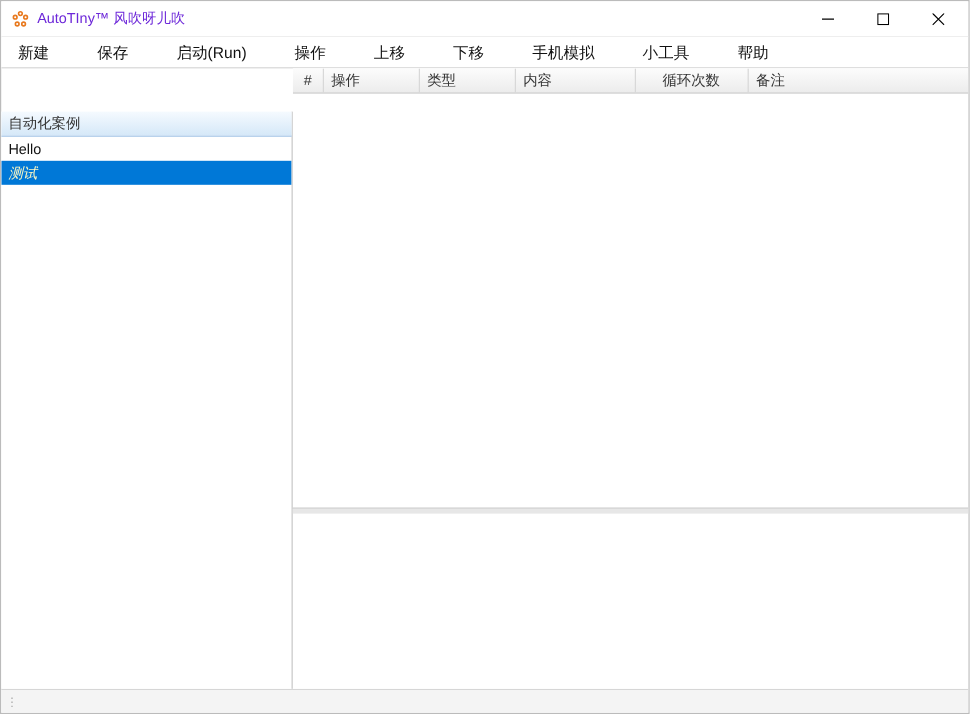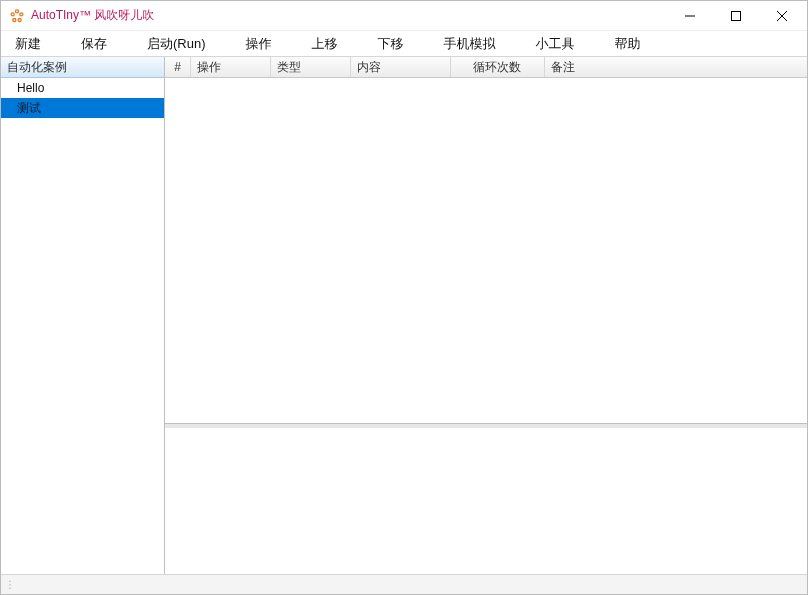--- a/index.html
+++ b/index.html
@@ -17,21 +17,21 @@
       display: flex;
       align-items: center;
       padding: 0 2px 0 8px;
       background: #fff;
       border-bottom: 1px solid #eee;
     }
     .titlebar .app-icon {
       width: 16px; height: 16px; margin-right: 6px;
       display: inline-flex; align-items: center; justify-content: center;
     }
-    .titlebar .title { color: #be185d; }
+    .titlebar .title { color: #6d28d9; }
     .titlebar .spacer { flex: 1; }
     .win-controls { display: flex; }
     .win-btn {
       width: 46px; height: 30px;
       display: flex; align-items: center; justify-content: center;
       color: #222;
     }
     .win-btn svg { width: 10px; height: 10px; }
 
     .menubar {
@@ -48,42 +48,43 @@
       color: #111;
       font-size: 13px;
       white-space: nowrap;
     }
 
     .content {
       display: flex;
       height: calc(100% - 30px - 26px - 20px);
     }
     .sidebar {
-      width: 164px;
+      width: 243px;
       border-right: 1px solid #bfbfbf;
       display: flex; flex-direction: column;
       background: #fff;
+      margin-top: 36px;
     }
     .sidebar-header {
       height: 21px;
       line-height: 21px;
       padding-left: 6px;
       background: linear-gradient(#f5faff, #d5e8f8);
       border-bottom: 1px solid #a9c7e8;
       color: #333;
     }
     .sidebar-list { flex: 1; overflow: auto; }
     .sidebar-item {
       height: 20px; line-height: 20px;
-      padding-left: 16px;
+      padding-left: 6px;
       color: #111;
       cursor: default;
     }
     .sidebar-item.selected {
-      background: #0078d7; color: #0f172a;
+      background: #0078d7; color: #fef9c3; font-style: italic;
     }
 
     .right {
       flex: 1;
       display: flex; flex-direction: column;
     }
     .table-wrap {
       flex: 1;
       border-bottom: 1px solid #bfbfbf;
       overflow: hidden;

